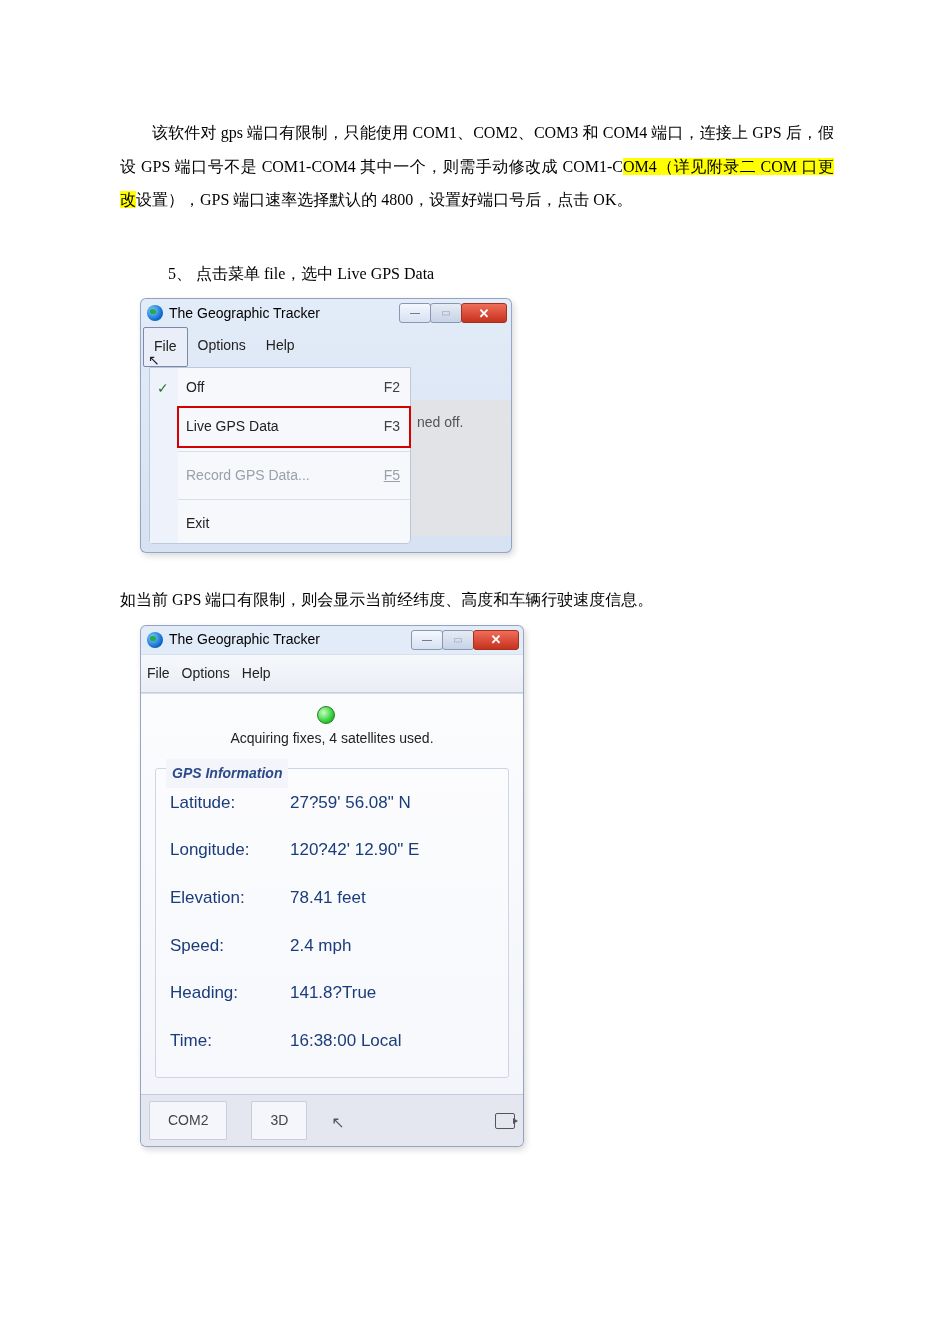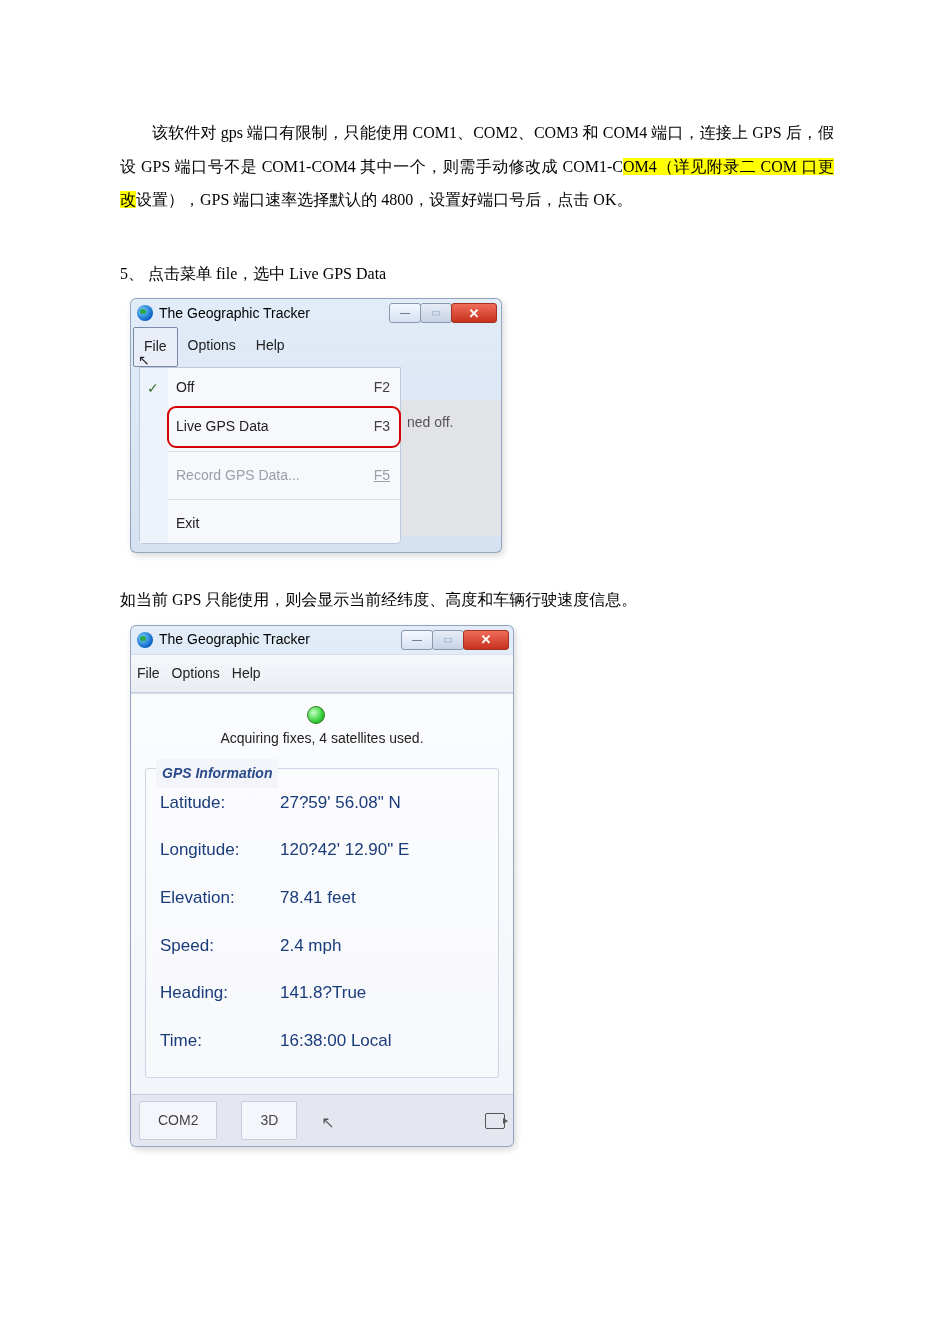--- a/index.html
+++ b/index.html
@@ -21,36 +21,37 @@
   }
   .indent {
     text-indent: 2em;
   }
   .hl {
     background: #ffff00;
   }
   .step {
     margin-top: 40px;
     margin-bottom: 8px;
+    margin-left: 48px;
   }
   .note {
     margin-top: 30px;
     margin-bottom: 8px;
   }
 
   
   .window {
     border: 1px solid rgba(100,120,160,0.6);
     border-radius: 6px;
     background: linear-gradient(to bottom, rgba(225,235,248,0.95), rgba(210,222,240,0.9));
     box-shadow: 2px 3px 6px rgba(0,0,0,0.15);
     font-family: "Segoe UI", Tahoma, sans-serif;
     font-size: 14px;
     overflow: hidden;
-    margin-left: 10px;
+    margin-left: 20px;
   }
   .titlebar {
     display: flex;
     align-items: center;
     height: 28px;
     padding: 0 4px 0 6px;
     background: transparent;
   }
   .globe-icon {
     width: 16px; height: 16px;
@@ -151,21 +152,20 @@
     display:flex;
     align-items:center;
     padding: 5px 10px 5px 8px;
     color:#222;
     white-space:nowrap;
   }
   .dd-item .shortcut { margin-left:auto; color:#404040; padding-left:20px;}
   .dd-item.highlight {
     outline: 2px solid #d60000;
     outline-offset: -1px;
-    border-radius: 8px;
   }
   .dd-item.disabled { color:#9aa1ab; }
   .dd-item.disabled .shortcut { color:#9aa1ab;text-decoration:underline; }
   .dd-sep { height:1px; background:#d8deea; margin:4px 0;}
   .right-strip {
     position:absolute;
     right:0; top:33px; bottom:8px;
     width:88px;
     background:#e2e3e6;
     border-left:1px solid #c8cedb;
@@ -324,21 +324,21 @@
           </div>
           <div class="dd-sep"></div>
           <div class="dd-item">
             <span>Exit</span>
           </div>
         </div>
       </div>
     </div>
   </div>
 
-  <p class="note">如当前 GPS 只能使用，则会显示当前经纬度、高度和车辆行驶速度信息。</p>
+  <p class="note">如当前 GPS 端口有限制，则会显示当前经纬度、高度和车辆行驶速度信息。</p>
 
   <div class="window win2">
     <div class="titlebar">
       <div class="globe-icon"></div>
       <div class="title-text">The Geographic Tracker</div>
       <div class="win-buttons">
         <div class="win-btn">—</div>
         <div class="win-btn max">▭</div>
         <div class="win-btn close">
             <span class="x">✕</span>

